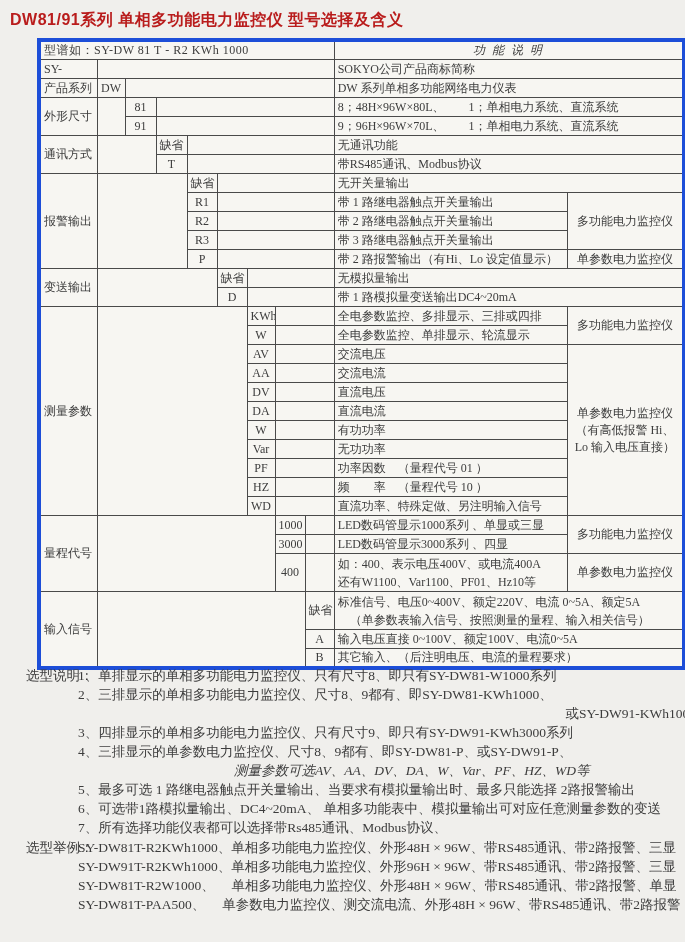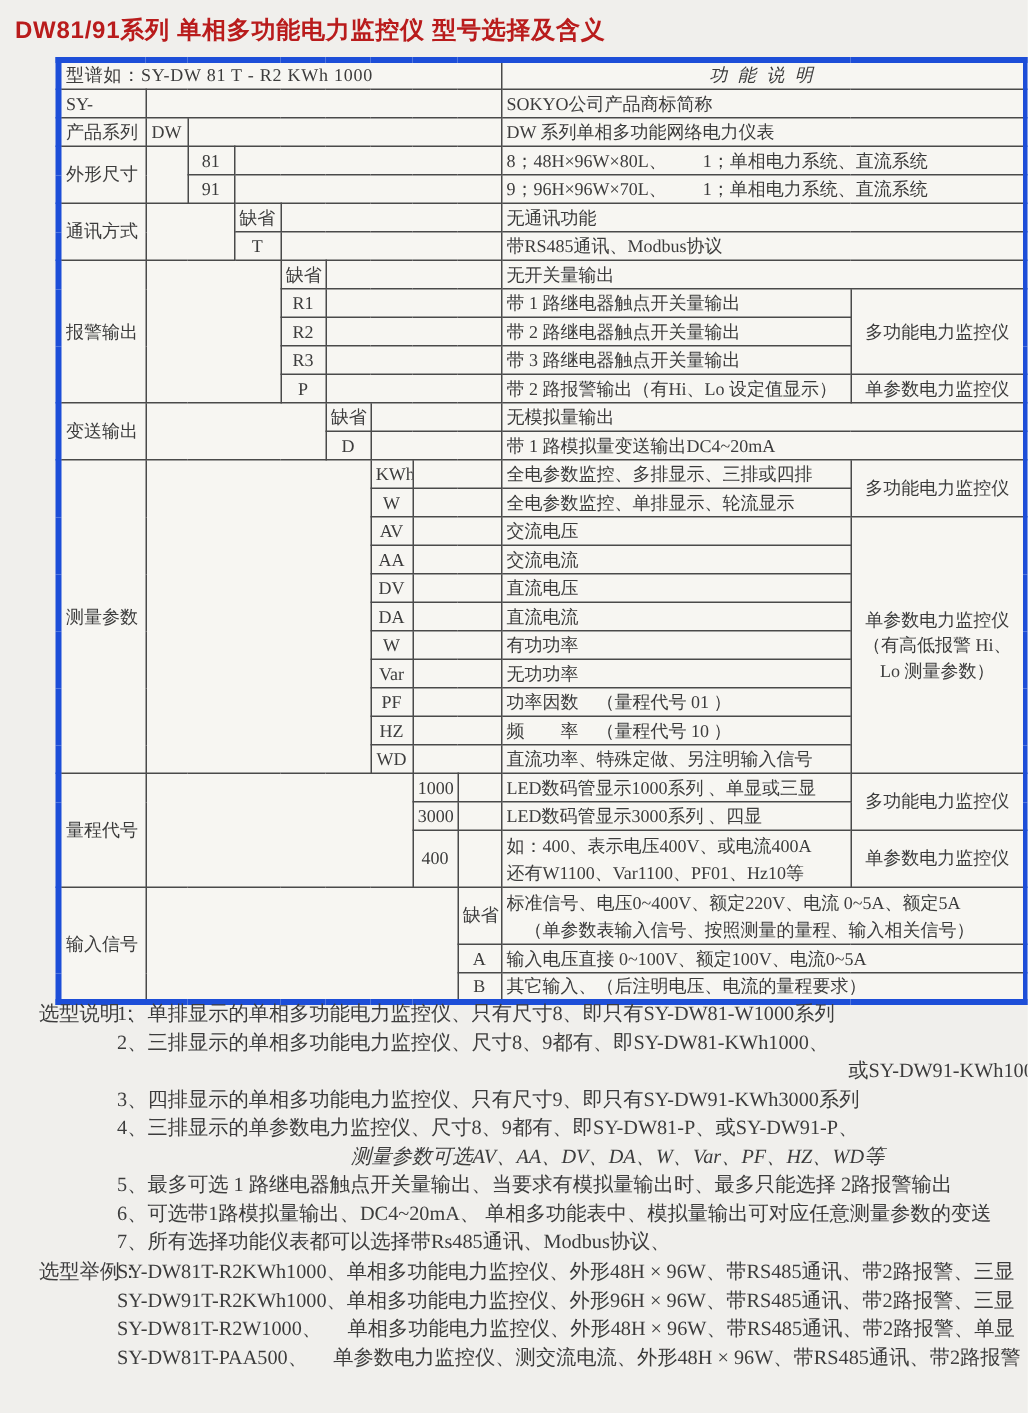--- a/index.html
+++ b/index.html
@@ -176,21 +176,21 @@
     <td colspan="2"></td>
     <td class="d">全电参数监控、单排显示、轮流显示</td>
   </tr>
   <tr class="r">
     <td class="code">AV</td>
     <td colspan="2"></td>
     <td class="d">交流电压</td>
     <td class="t" rowspan="9">
       <div class="tl">单参数电力监控仪</div>
       <div class="tl">（有高低报警 Hi、</div>
-      <div class="tl">Lo 测量参数）</div>
+      <div class="tl">Lo 输入电压直接）</div>
     </td>
   </tr>
   <tr class="r">
     <td class="code">AA</td>
     <td colspan="2"></td>
     <td class="d">交流电流</td>
   </tr>
   <tr class="r">
     <td class="code">DV</td>
     <td colspan="2"></td>

